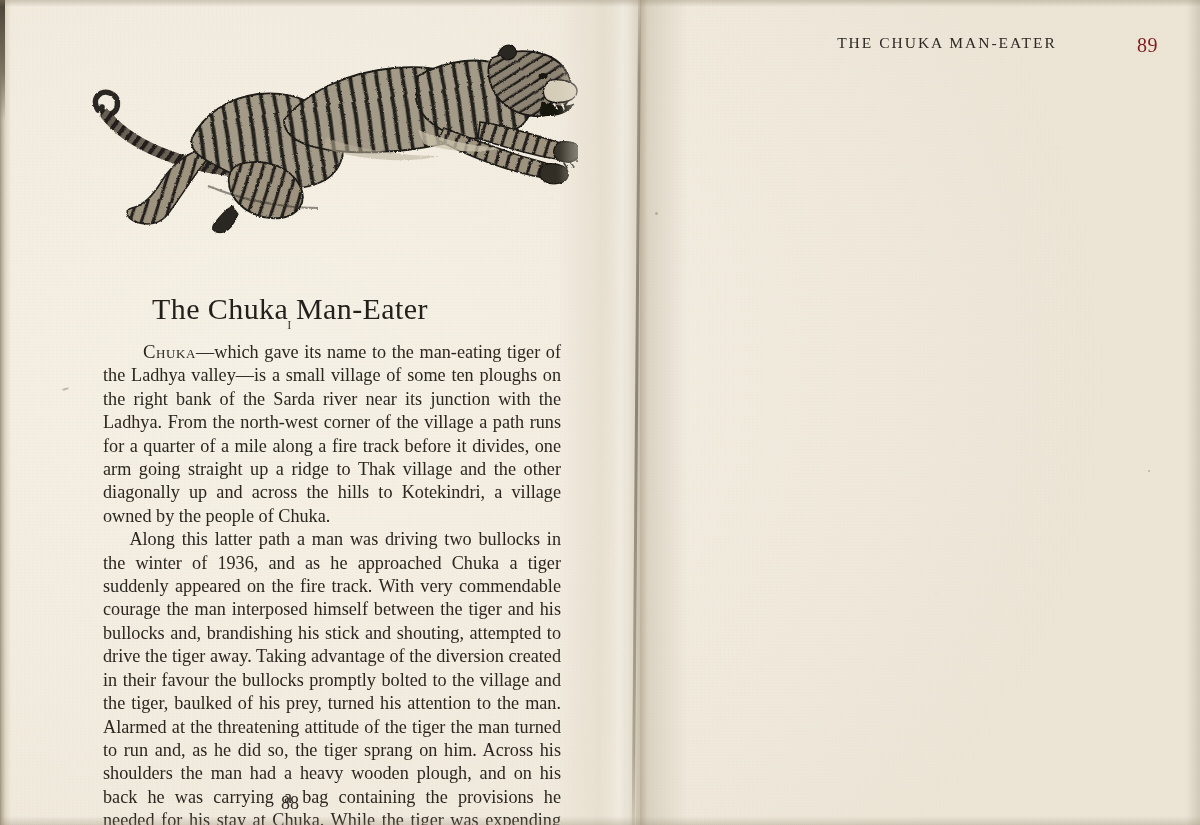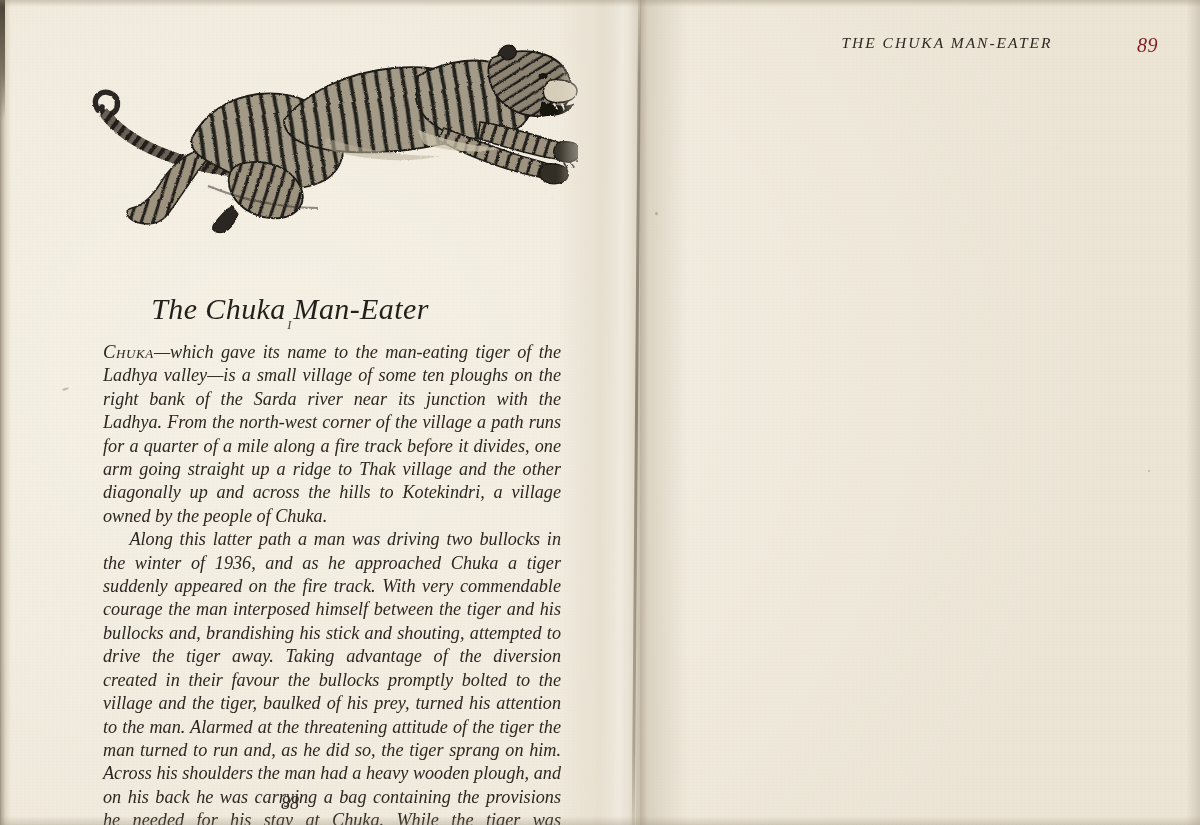--- a/index.html
+++ b/index.html
@@ -108,21 +108,20 @@
       rgba(255,252,245,.20) 100%);
     transform: rotate(0.3deg);
     pointer-events: none;
   }
 
   
   .page-leaf {
     position: absolute;
     top: 0;
     height: 825px;
-    font-style: italic;
   }
   #leaf-left  { left: 0;    width: 625px; }
   #leaf-right { left: 640px; width: 560px; }
 
   
   .running-head {
     position: absolute;
     left: 40px;
     right: 28px;
     top: 34px;
@@ -205,20 +204,21 @@
   #text-left  { left: 103px; top: 340px; width: 458px; }
 
   .textblock p { margin: 0; text-indent: 1.45em; }
   .textblock p.noindent { text-indent: 0; }
   .textblock p:last-child { text-align: justify; }
 
   .smallcaps {
     font-variant: small-caps;
     font-size: 1.03em;
     letter-spacing: .6px;
+    margin-left: 40px;
   }
 
   
   .folio-bottom {
     position: absolute;
     left: 0; right: 45px;
     top: 793px;
     text-align: center;
     font-size: 18px;
     color: #2d2823;

